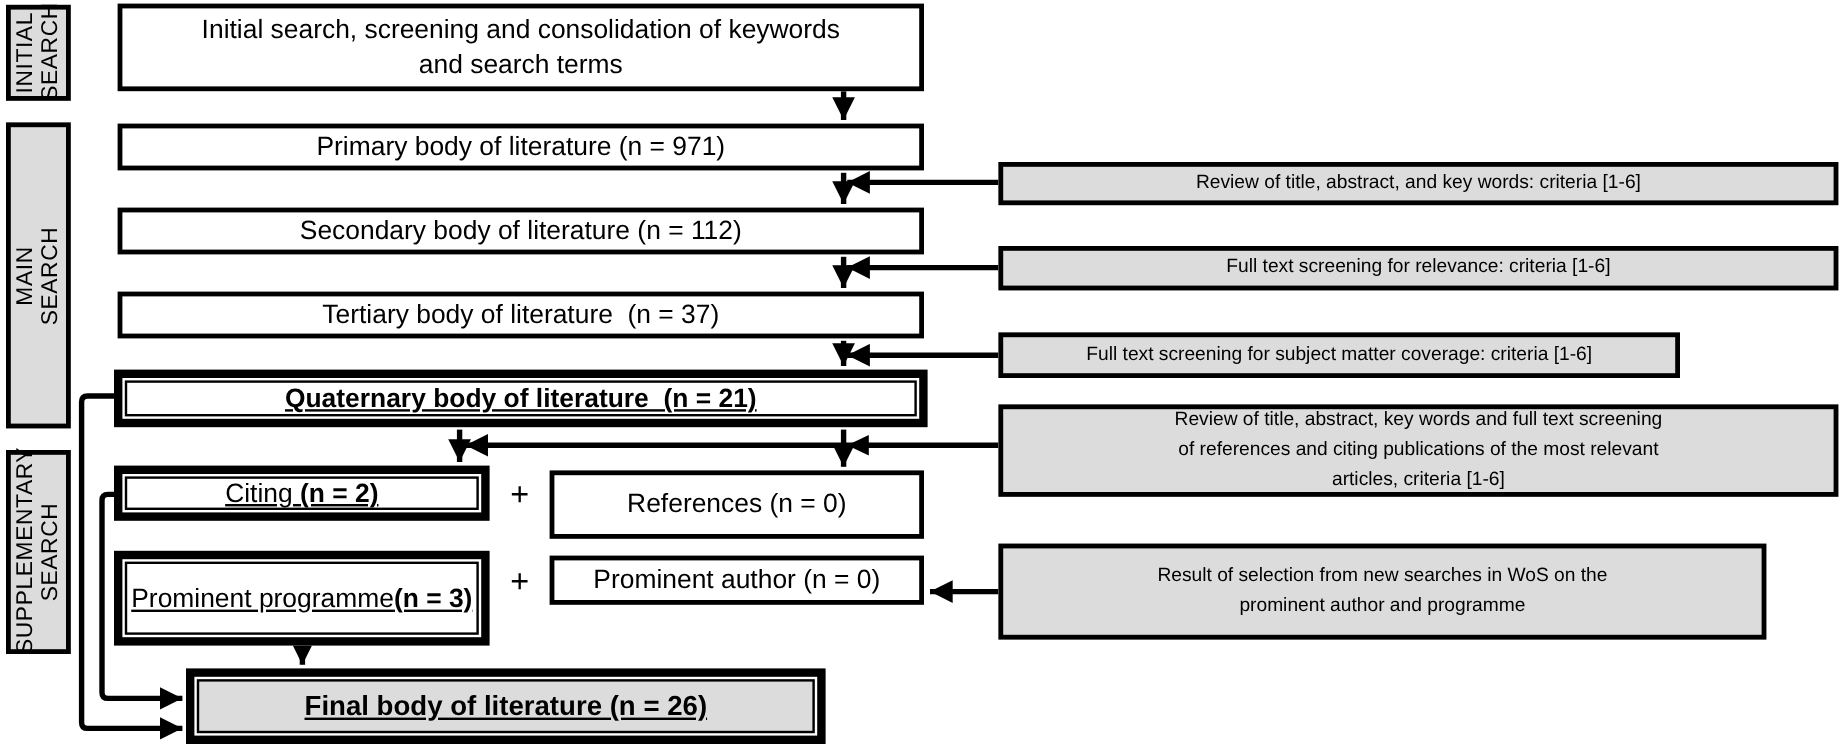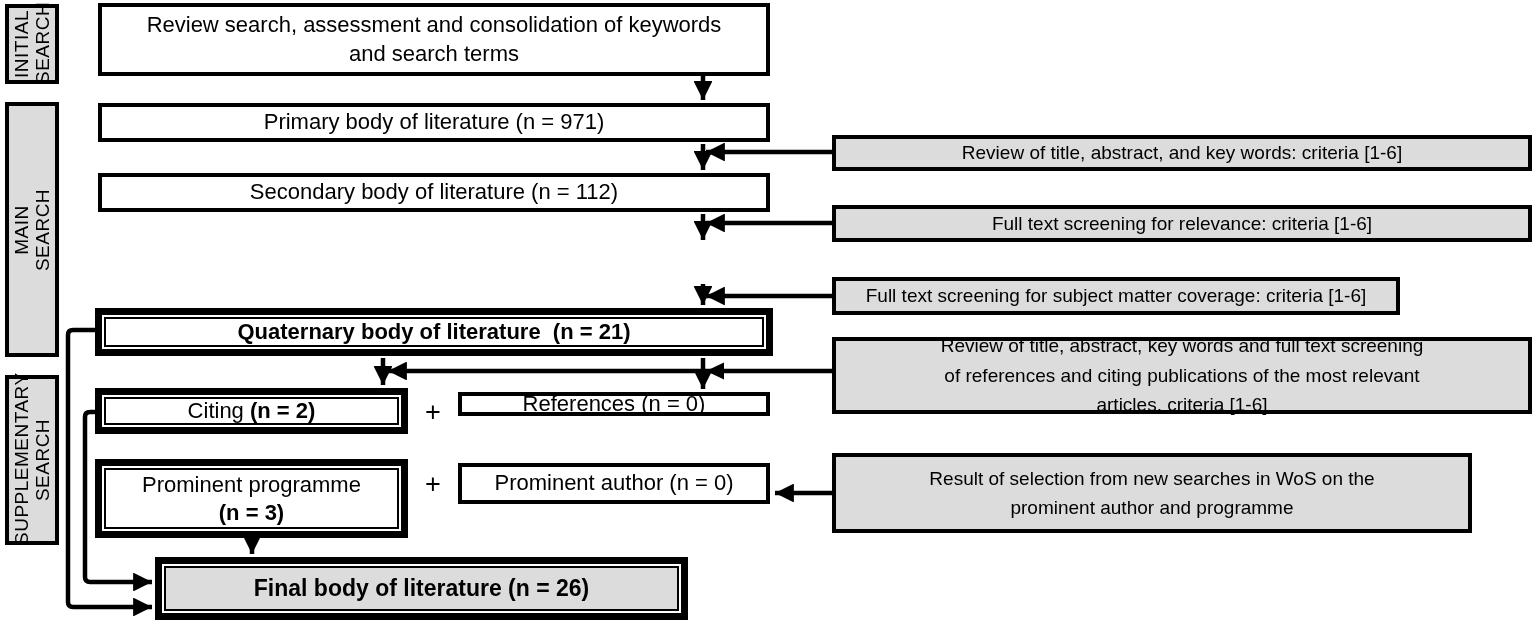--- a/index.html
+++ b/index.html
@@ -7,33 +7,33 @@
     position:relative;width:1535px;height:622px;background:#fff;
     font-family:"Liberation Sans","DejaVu Sans",sans-serif;color:#000;overflow:hidden;
   }
   #wires{position:absolute;left:0;top:0;z-index:0;}
   .box{
     position:absolute;box-sizing:border-box;z-index:1;
     display:flex;align-items:center;justify-content:center;text-align:center;
     border:4px solid #000;background:#fff;font-size:22px;line-height:1.3;
   }
   .gray{background:#dcdcdc;}
-  .rbox{font-size:19px;line-height:1.55;padding:0 8px;}
+  .rbox{font-size:16px;line-height:1.55;padding:0 8px;}
   .ebox{
     position:absolute;box-sizing:border-box;z-index:1;
     border:7px solid #000;background:#fff;padding:2px;
   }
   .ebox-inner{
     box-sizing:border-box;width:100%;height:100%;
     border:2px solid #000;background:#fff;
     display:flex;align-items:center;justify-content:center;text-align:center;
-    font-size:22px;line-height:1.25;
+    font-size:22px;line-height:1.25;text-decoration:underline;
   }
   .ebox-inner.gray{background:#dcdcdc;text-align:right;}
-  .col{flex-direction:column;}
+  .col{}
   .lbl{white-space:pre-wrap;}
   .bold{font-weight:bold;}
   .plus{
     position:absolute;z-index:1;width:30px;height:30px;
     display:flex;align-items:center;justify-content:center;font-size:27px;
   }
   .side{
     position:absolute;box-sizing:border-box;z-index:1;
     border:4px solid #000;background:#dcdcdc;
   }
@@ -81,49 +81,52 @@
   <div class="side" style="left:5px;top:102px;width:54px;height:255px">
     <div class="vwrap" style="width:255px">MAIN
 SEARCH</div>
   </div>
   <div class="side" style="left:5px;top:375px;width:54px;height:170px">
     <div class="vwrap" style="width:170px">SUPPLEMENTARY
 SEARCH</div>
   </div>
 
   <div class="box" style="left:98px;top:3px;width:672px;height:73px">
-    <span class="lbl">Review search, assessment and consolidation of keywords
+    <span class="lbl">Initial search, screening and consolidation of keywords
 and search terms</span>
   </div>
 
   <div class="box" style="left:98px;top:103px;width:672px;height:39px">
     <span class="lbl">Primary body of literature (n = 971)</span>
   </div>
 
   <div class="box" style="left:98px;top:173px;width:672px;height:39px">
     <span class="lbl">Secondary body of literature (n = 112)</span>
   </div>
 
+  <div class="box" style="left:98px;top:243px;width:672px;height:39px">
+    <span class="lbl">Tertiary body of literature  (n = 37)</span>
+  </div>
 
   <div class="ebox" style="left:95px;top:308px;width:678px;height:48px">
     <div class="ebox-inner">
       <span class="lbl bold">Quaternary body of literature  (n = 21)</span>
     </div>
   </div>
 
   <div class="ebox" style="left:95px;top:388px;width:313px;height:46px">
     <div class="ebox-inner">
       <span class="lbl">Citing </span>
         <span class="lbl bold">(n = 2)</span>
     </div>
   </div>
 
   <div class="plus" style="left:418px;top:397px">+</div>
 
-  <div class="box" style="left:458px;top:392px;width:312px;height:24px">
+  <div class="box" style="left:458px;top:392px;width:312px;height:57px">
     <span class="lbl">References (n = 0)</span>
   </div>
 
   <div class="ebox" style="left:95px;top:459px;width:313px;height:79px">
     <div class="ebox-inner col">
       <span class="lbl">Prominent programme</span>
       <span class="lbl bold">(n = 3)</span>
     </div>
   </div>
 

